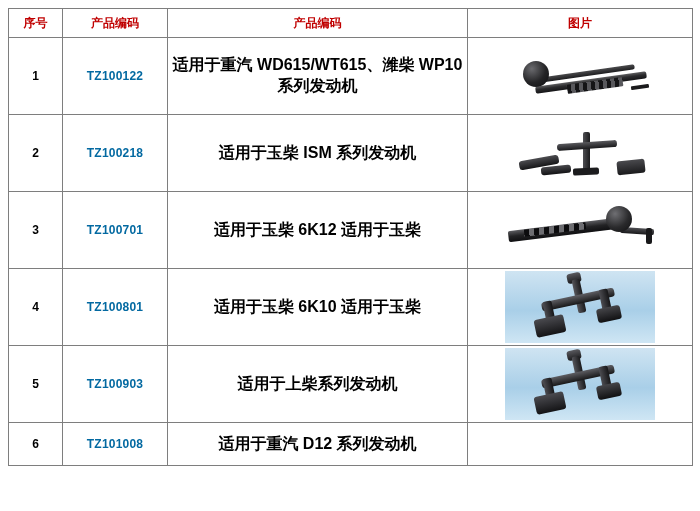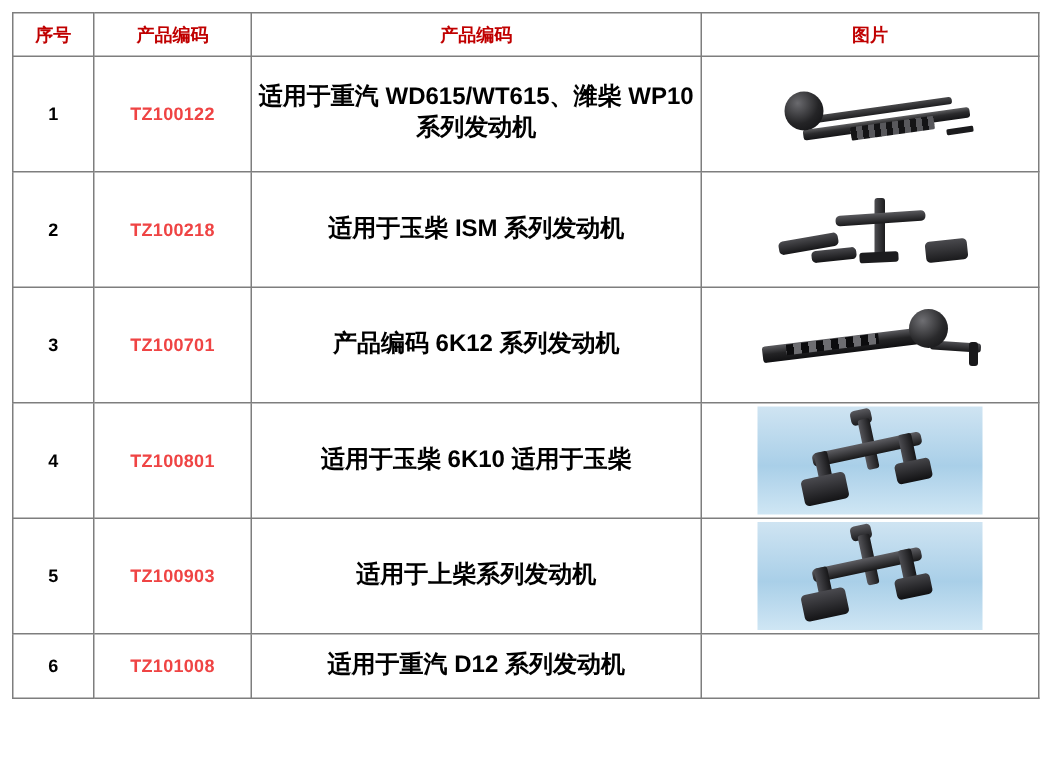--- a/index.html
+++ b/index.html
@@ -57,21 +57,21 @@
 
   td.cell-no {
     font-size: 12px;
     font-weight: bold;
     color: #000;
   }
   td.cell-code {
     font-size: 12px;
     font-weight: bold;
     letter-spacing: 0.2px;
-    color: #ef4444;
+    color: #0369a1;
   }
   td.cell-model {
     font-size: 16px;
     font-weight: bold;
     color: #000;
     padding: 0 6px;
     line-height: 1.3;
   }
   td.cell-img {
     padding: 0;
@@ -267,21 +267,21 @@
               <span class="rod2"></span>
               <span class="blk"></span>
             </div>
           </div>
         </td>
       </tr>
 
       <tr>
         <td class="cell-no">3</td>
         <td class="cell-code">TZ100701</td>
-        <td class="cell-model">产品编码 6K12 系列发动机</td>
+        <td class="cell-model">适用于玉柴 6K12 适用于玉柴</td>
         <td class="cell-img">
           <div class="imgbox">
             <div class="photo p3">
               <span class="rail"></span>
               <span class="slots"></span>
               <span class="arm"></span>
               <span class="hook"></span>
               <span class="disc"></span>
             </div>
           </div>

